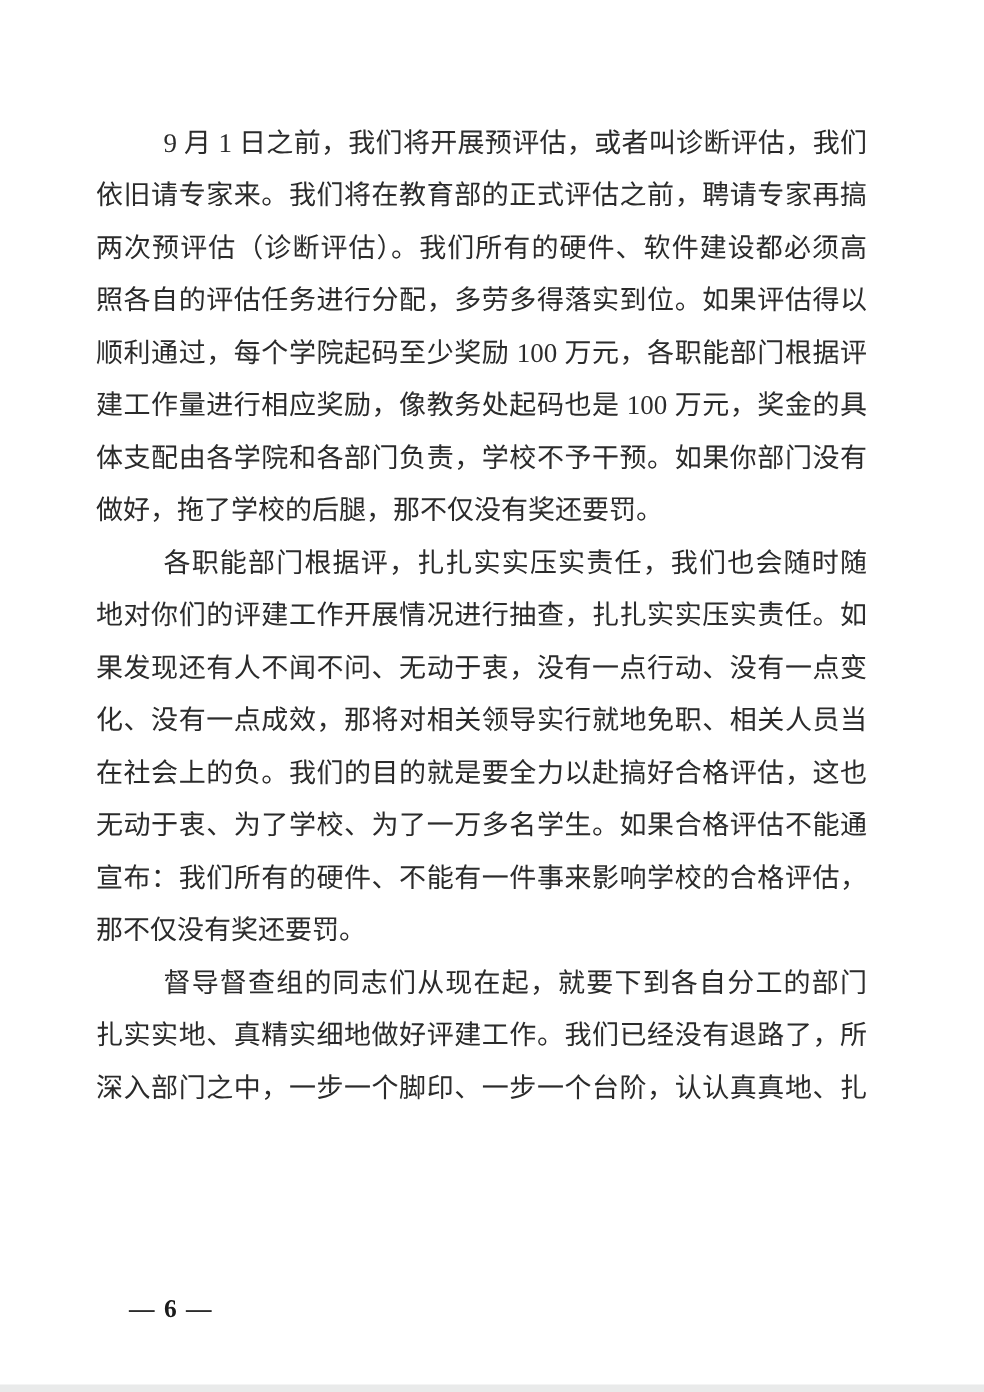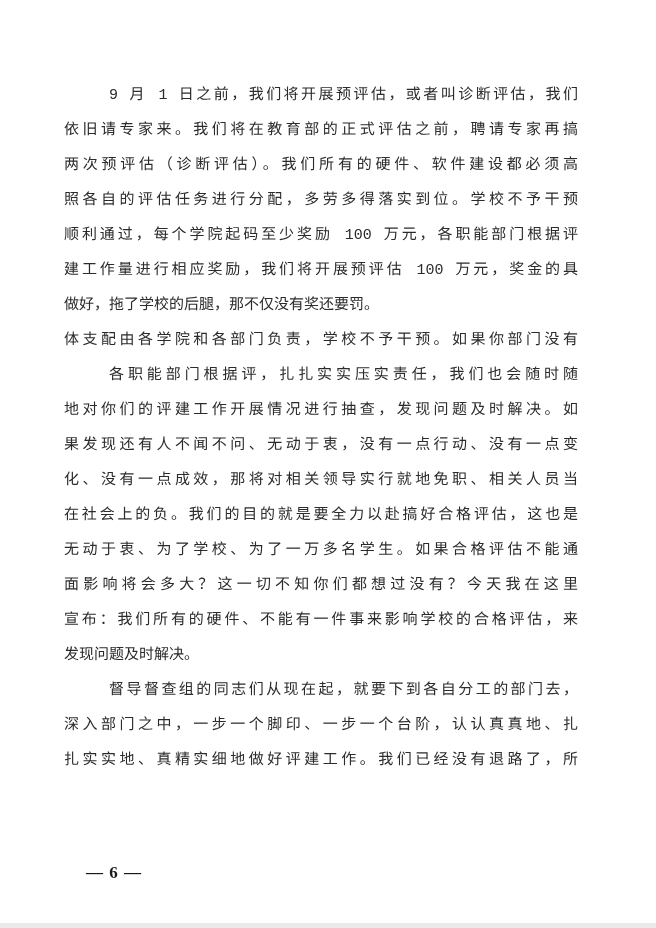--- a/index.html
+++ b/index.html
@@ -18,26 +18,25 @@
   .content {
     position: absolute;
     left: 64px;
     top: 78px;
     width: 514px;
     color: #2b2b2b;
   }
   .line {
     height: 35px;
     line-height: 35px;
-    font-size: 15px;
+    font-size: 18px;
     text-align: justify;
     text-align-last: justify;
     overflow: hidden;
     white-space: normal;
-    font-family: Liberation Mono, monospace;
   }
   .line.indent {
     text-indent: 45px;
   }
   .line.last {
     text-align-last: left;
   }
   .footer {
     position: absolute;
     left: 86px;
@@ -59,35 +58,34 @@
   }
 </style>
 </head>
 <body>
 
 <div class="page">
   <div class="content" id="document-body">
       <div class="line indent">9 月 1 日之前，我们将开展预评估，或者叫诊断评估，我们</div>
       <div class="line">依旧请专家来。我们将在教育部的正式评估之前，聘请专家再搞</div>
       <div class="line">两次预评估（诊断评估）。我们所有的硬件、软件建设都必须高</div>
-      <div class="line">照各自的评估任务进行分配，多劳多得落实到位。学校不予干预</div>
+      <div class="line">照各自的评估任务进行分配，多劳多得落实到位。如果评估得以</div>
       <div class="line">顺利通过，每个学院起码至少奖励 100 万元，各职能部门根据评</div>
-      <div class="line">建工作量进行相应奖励，我们将开展预评估 100 万元，奖金的具</div>
+      <div class="line">建工作量进行相应奖励，像教务处起码也是 100 万元，奖金的具</div>
+      <div class="line">体支配由各学院和各部门负责，学校不予干预。如果你部门没有</div>
       <div class="line last">做好，拖了学校的后腿，那不仅没有奖还要罚。</div>
-      <div class="line">体支配由各学院和各部门负责，学校不予干预。如果你部门没有</div>
       <div class="line indent">各职能部门根据评，扎扎实实压实责任，我们也会随时随</div>
-      <div class="line">地对你们的评建工作开展情况进行抽查，发现问题及时解决。如</div>
+      <div class="line">地对你们的评建工作开展情况进行抽查，扎扎实实压实责任。如</div>
       <div class="line">果发现还有人不闻不问、无动于衷，没有一点行动、没有一点变</div>
       <div class="line">化、没有一点成效，那将对相关领导实行就地免职、相关人员当</div>
       <div class="line">在社会上的负。我们的目的就是要全力以赴搞好合格评估，这也是</div>
       <div class="line">无动于衷、为了学校、为了一万多名学生。如果合格评估不能通</div>
-      <div class="line">面影响将会多大？这一切不知你们都想过没有？今天我在这里</div>
       <div class="line">宣布：我们所有的硬件、不能有一件事来影响学校的合格评估，来</div>
-      <div class="line last">发现问题及时解决。</div>
+      <div class="line last">那不仅没有奖还要罚。</div>
       <div class="line indent">督导督查组的同志们从现在起，就要下到各自分工的部门去，</div>
+      <div class="line">扎实实地、真精实细地做好评建工作。我们已经没有退路了，所</div>
       <div class="line">深入部门之中，一步一个脚印、一步一个台阶，认认真真地、扎</div>
-      <div class="line">扎实实地、真精实细地做好评建工作。我们已经没有退路了，所</div>
     </div>
   <div class="footer">
     <span>— 6 —</span>
   </div>
   <div class="bottom-edge"></div>
 </div>
 
 </body></html>

